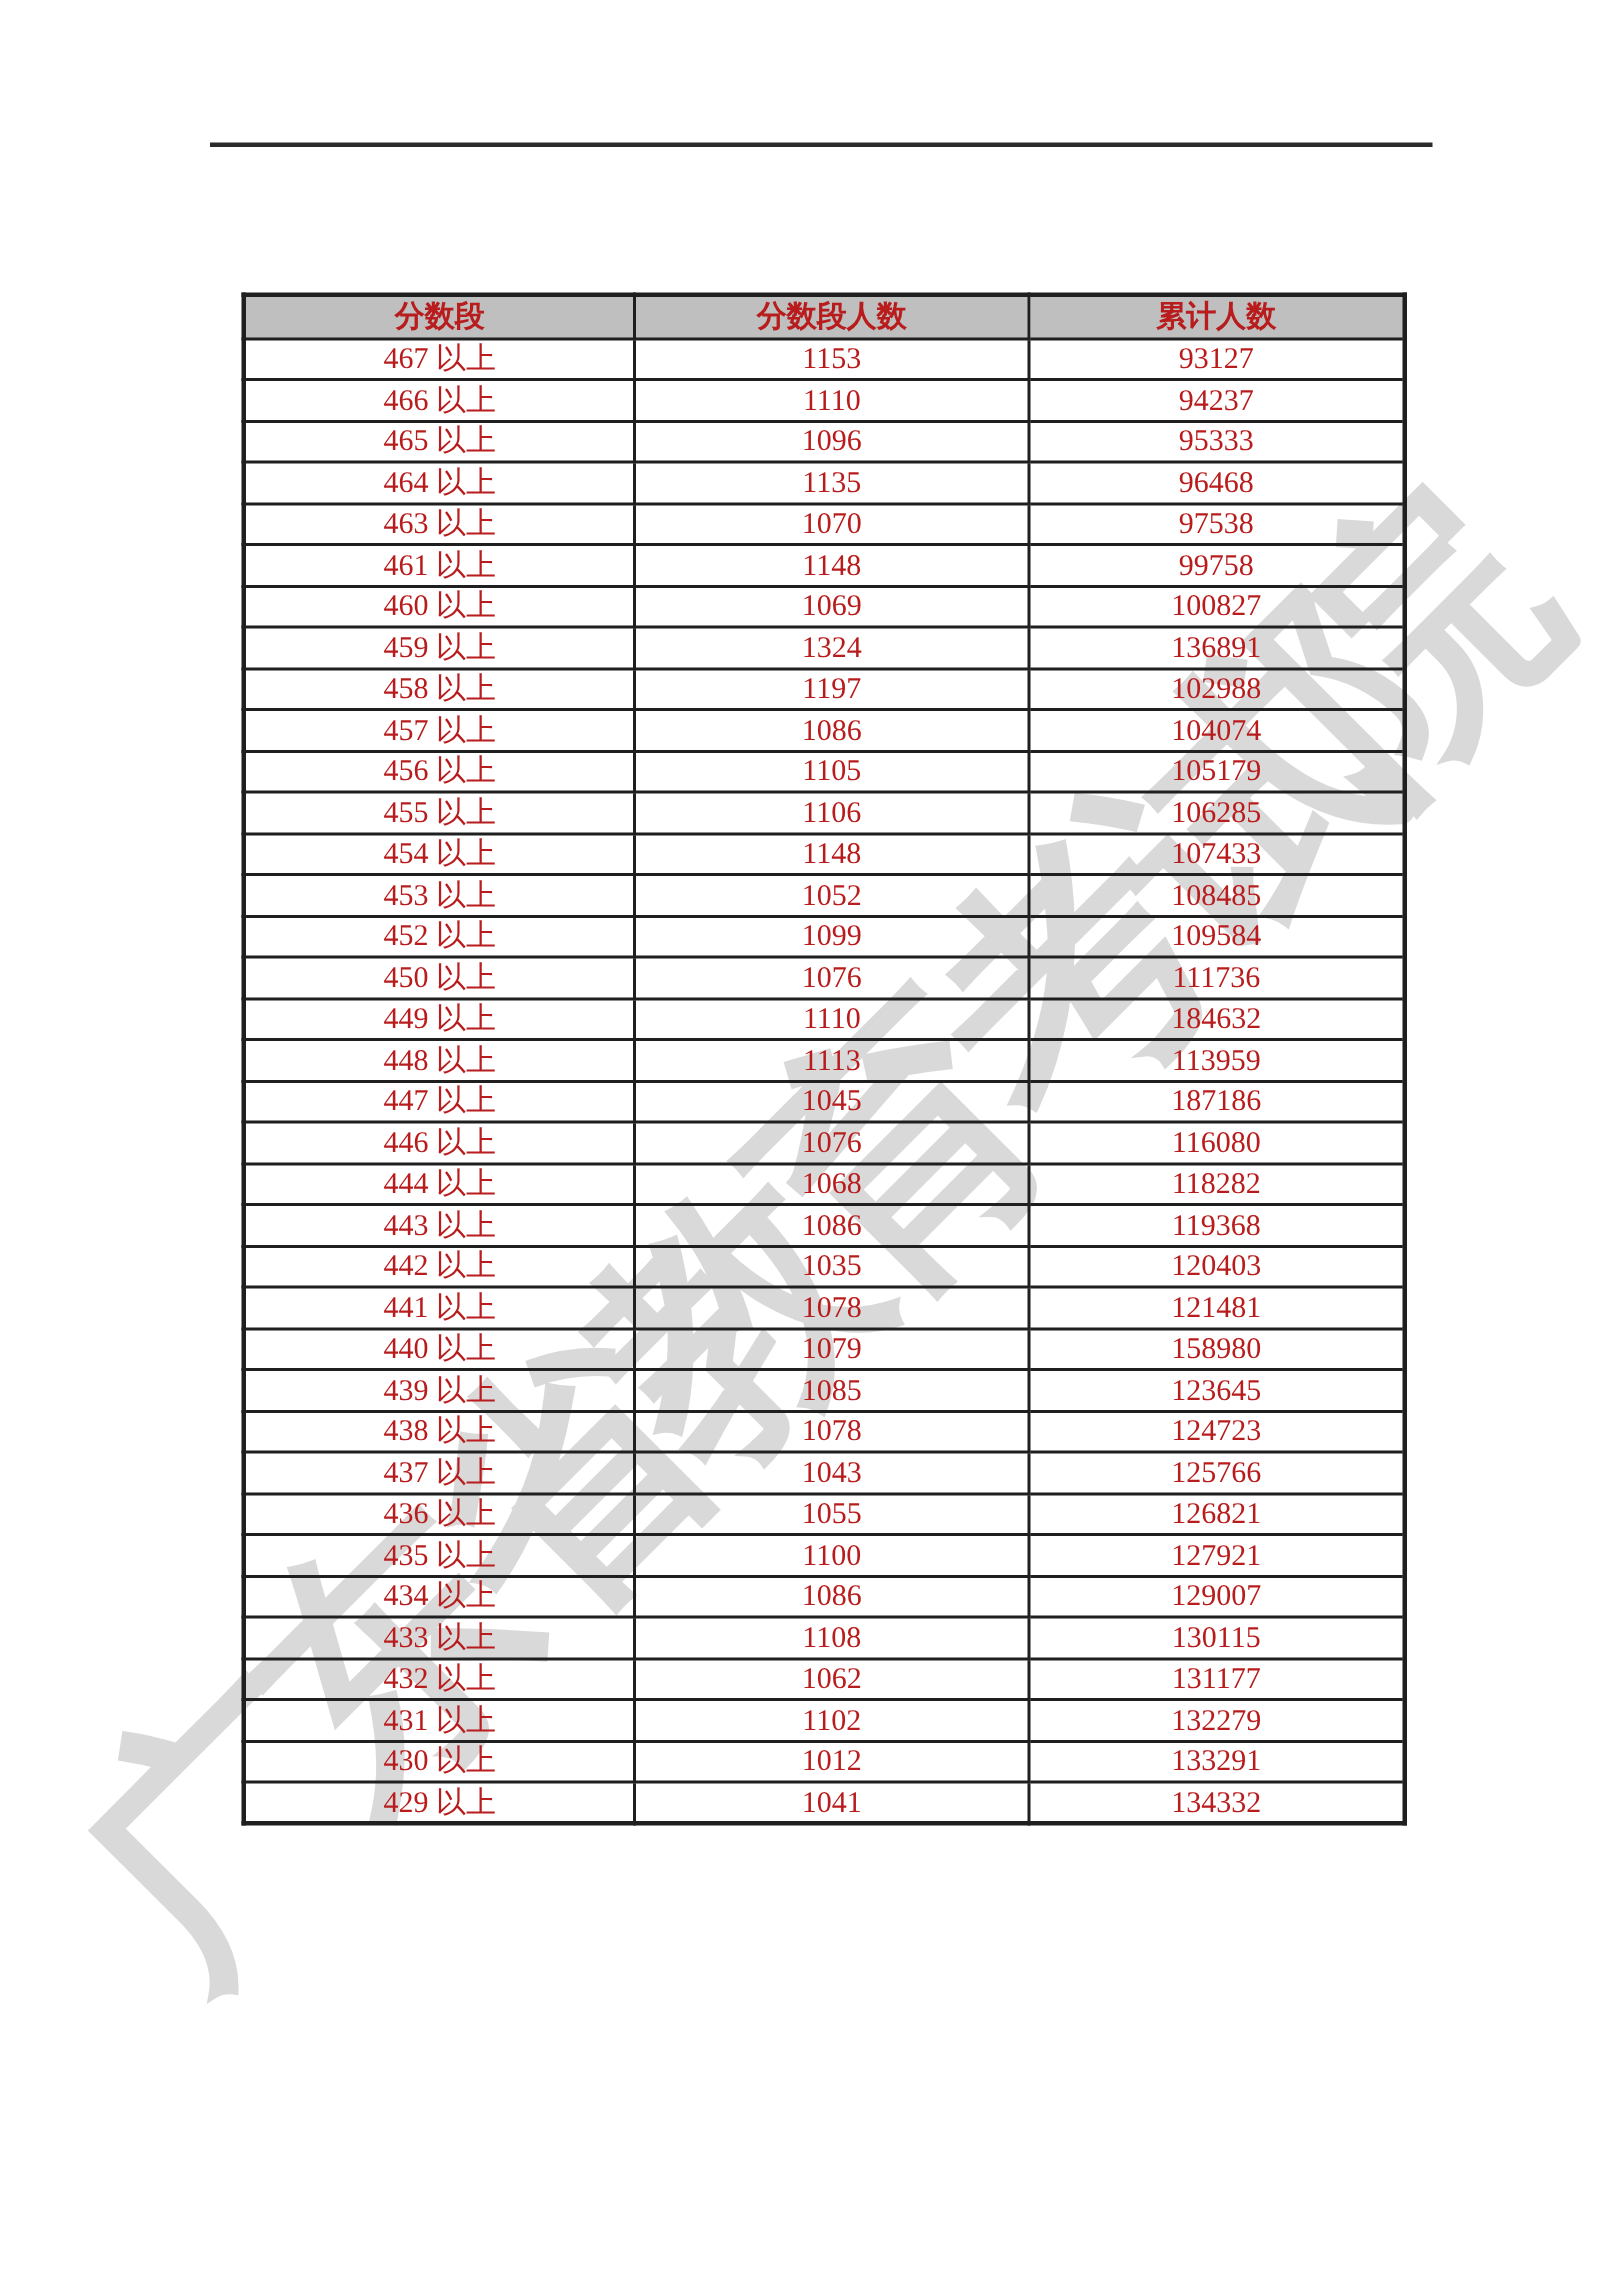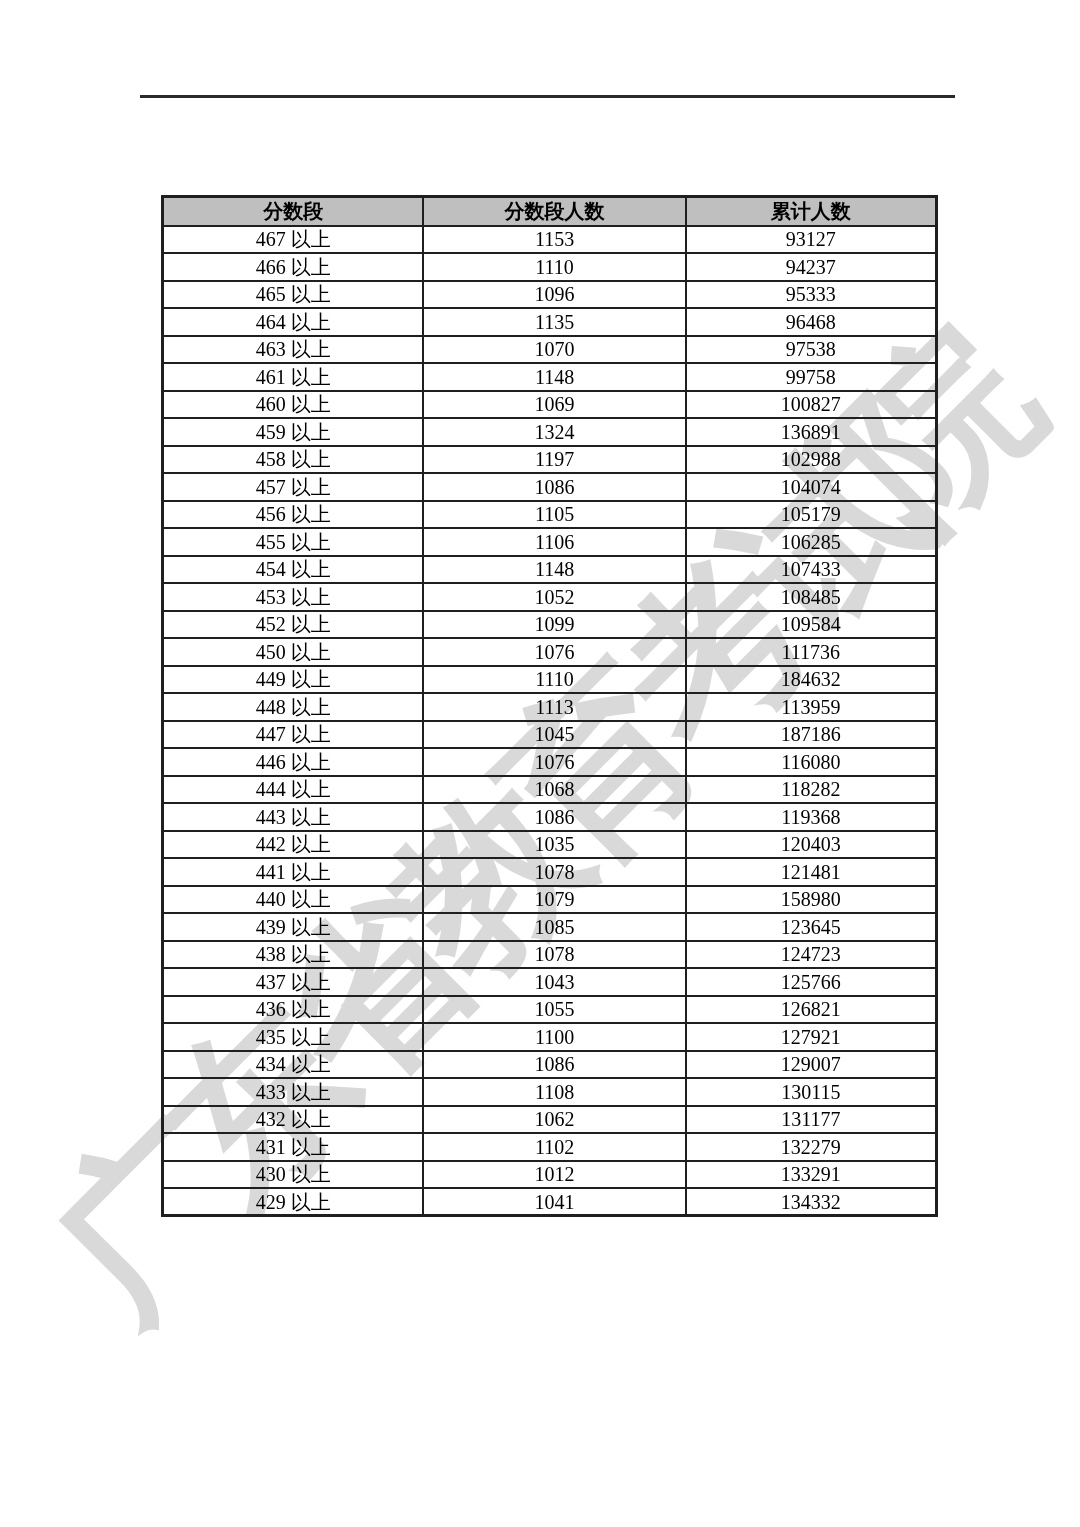--- a/index.html
+++ b/index.html
@@ -42,21 +42,21 @@
   table.score-table {
     position: absolute;
     left: 161px;
     top: 195px;
     width: 777px;
     border-collapse: collapse;
     table-layout: fixed;
     z-index: 1;
     background: transparent;
     font-size: 20px;
-    color: #000000;
+    color: #b91c1c;
   }
   table.score-table th,
   table.score-table td {
     border: 2px solid #1f1f1f;
     text-align: center;
     vertical-align: middle;
     height: 27.5px;
     line-height: 1.1;
     padding: 0;
     overflow: hidden;

